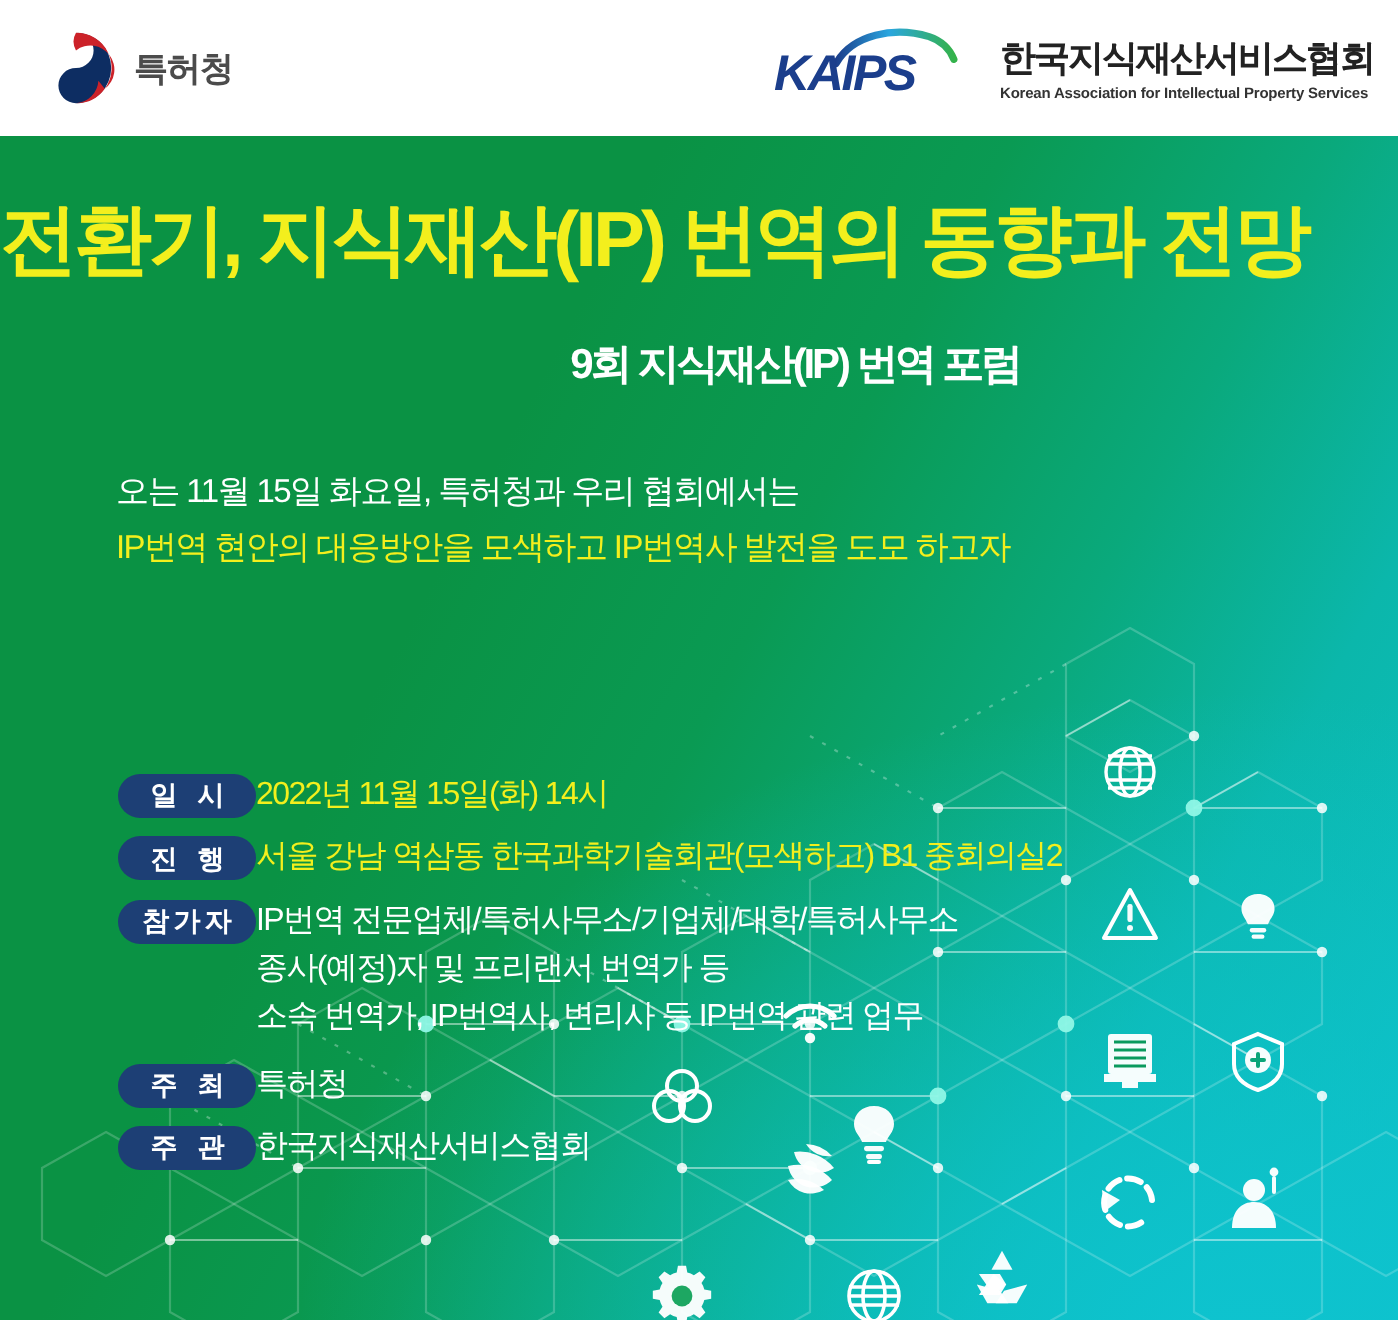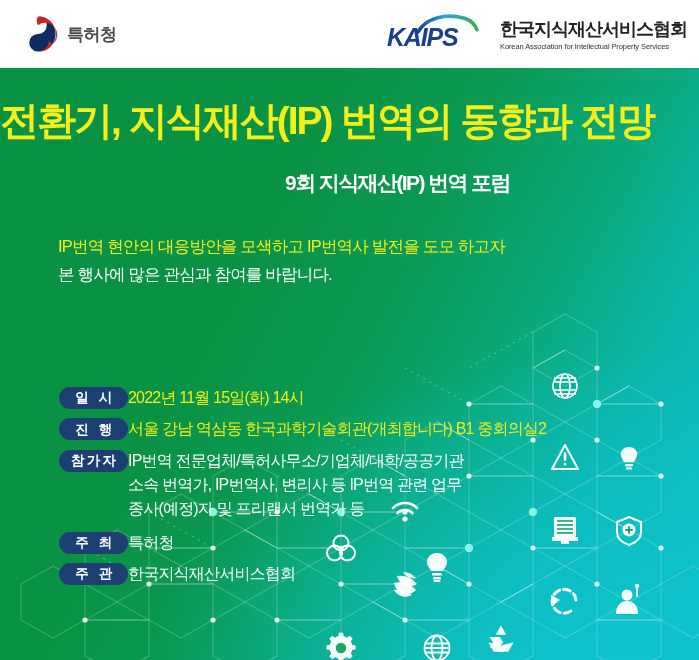--- a/index.html
+++ b/index.html
@@ -28,21 +28,21 @@
     font-size:25px;font-weight:bold;font-style:italic;color:#1b3e8c;
     letter-spacing:-1.2px;line-height:1;white-space:nowrap;
   }
   .kaips-swoosh{position:absolute;left:30px;top:2px;width:62px;height:20px;}
   .kaips-ko{
     font-size:18px;font-weight:bold;color:#222;letter-spacing:-1px;
     line-height:1.05;white-space:nowrap;
   }
   .kaips-en{
     font-size:7.5px;color:#333;letter-spacing:-0.1px;line-height:1.2;
-    white-space:nowrap;margin-top:3px;
+    white-space:nowrap;margin-top:3px;font-weight:bold;
   }
   .kaips-stack{display:flex;flex-direction:column;justify-content:flex-end;padding-bottom:1px;}
 
   
   .canvas{
     position:absolute;left:0;top:68px;width:699px;height:592px;
     background:
       radial-gradient(115% 95% at 88% 102%, #0ec3cf 0%, rgba(14,195,207,0) 58%),
       linear-gradient(118deg,#0a9244 0%,#0a9244 33%,#0a9a53 50%,#0aa97c 66%,#0bb7ab 80%,#0cc1c6 100%);
     overflow:hidden;
@@ -319,56 +319,56 @@
         <g transform="translate(373,648)">
           <path d="M0 -12 L12 0 H6 V10 H-6 V0 H-12 Z"></path>
         </g>
       </g>
     </svg>
 
     <div class="title-main">전환기, 지식재산(IP) 번역의 동향과 전망</div>
     <div class="title-sub">9회 지식재산(IP) 번역 포럼</div>
 
     <div class="intro">
+      <p>오는 11월 15일 화요일, 특허청과 우리 협회에서는</p>
       <p class="accent">IP번역 현안의 대응방안을 모색하고 IP번역사 발전을 도모 하고자</p>
-      <p>본 행사에 많은 관심과 참여를 바랍니다.</p>
     </div>
 
     <div class="info">
 
       <div class="row">
         <div class="pill">
           <span>일</span>
           <span>시</span>
         </div>
         <div class="vals">
           <div class="accent">2022년 11월 15일(화) 14시</div>
         </div>
       </div>
 
       <div class="row">
         <div class="pill">
           <span>진</span>
           <span>행</span>
         </div>
         <div class="vals">
-          <div class="accent">서울 강남 역삼동 한국과학기술회관(개최합니다) B1 중회의실2</div>
+          <div class="accent">서울 강남 역삼동 한국과학기술회관(모색하고) B1 중회의실2</div>
         </div>
       </div>
 
       <div class="row tight">
         <div class="pill wide">
           <span>참</span>
           <span>가</span>
           <span>자</span>
         </div>
         <div class="vals">
-          <div>IP번역 전문업체/특허사무소/기업체/대학/공공기관</div>
+          <div>IP번역 전문업체/특허사무소/기업체/대학/특허사무소</div>
+          <div>종사(예정)자 및 프리랜서 번역가 등</div>
           <div>소속 번역가, IP번역사, 변리사 등 IP번역 관련 업무</div>
-          <div>종사(예정)자 및 프리랜서 번역가 등</div>
         </div>
       </div>
 
       <div class="row gap-top">
         <div class="pill">
           <span>주</span>
           <span>최</span>
         </div>
         <div class="vals">
           <div>특허청</div>

